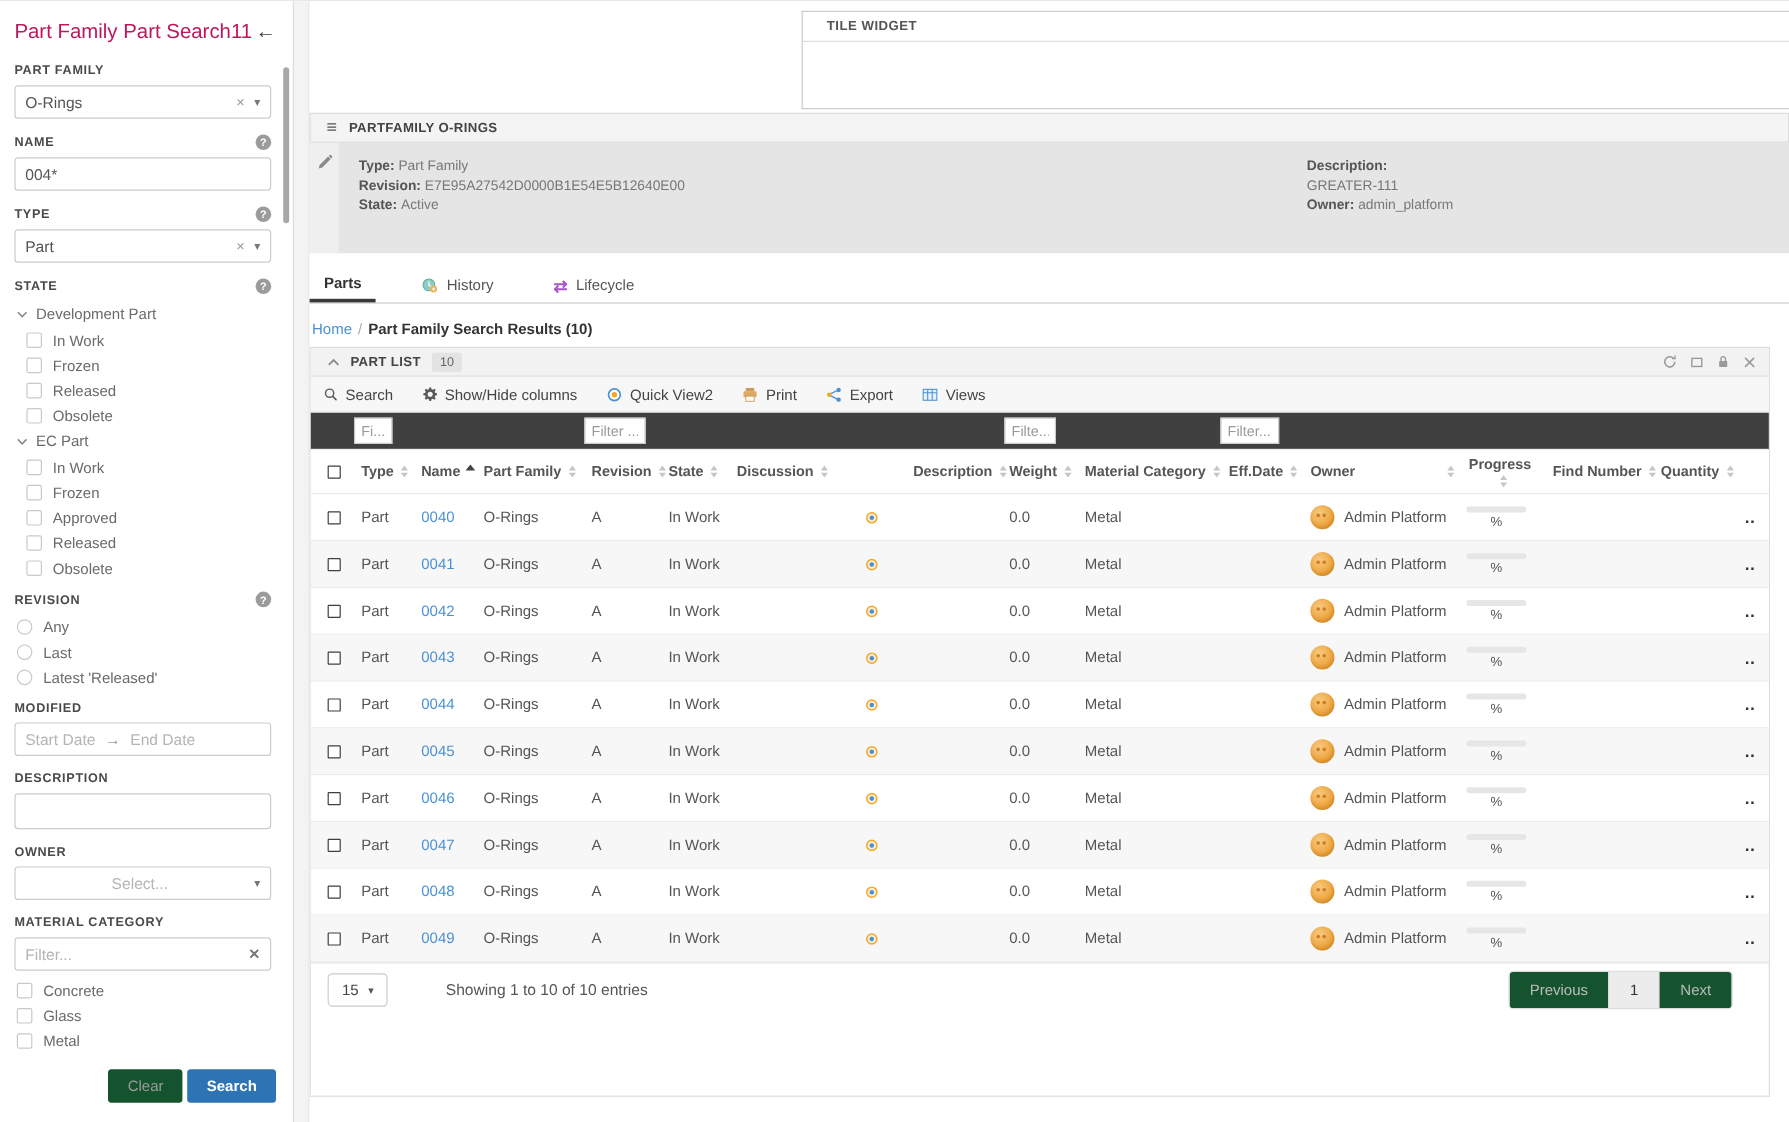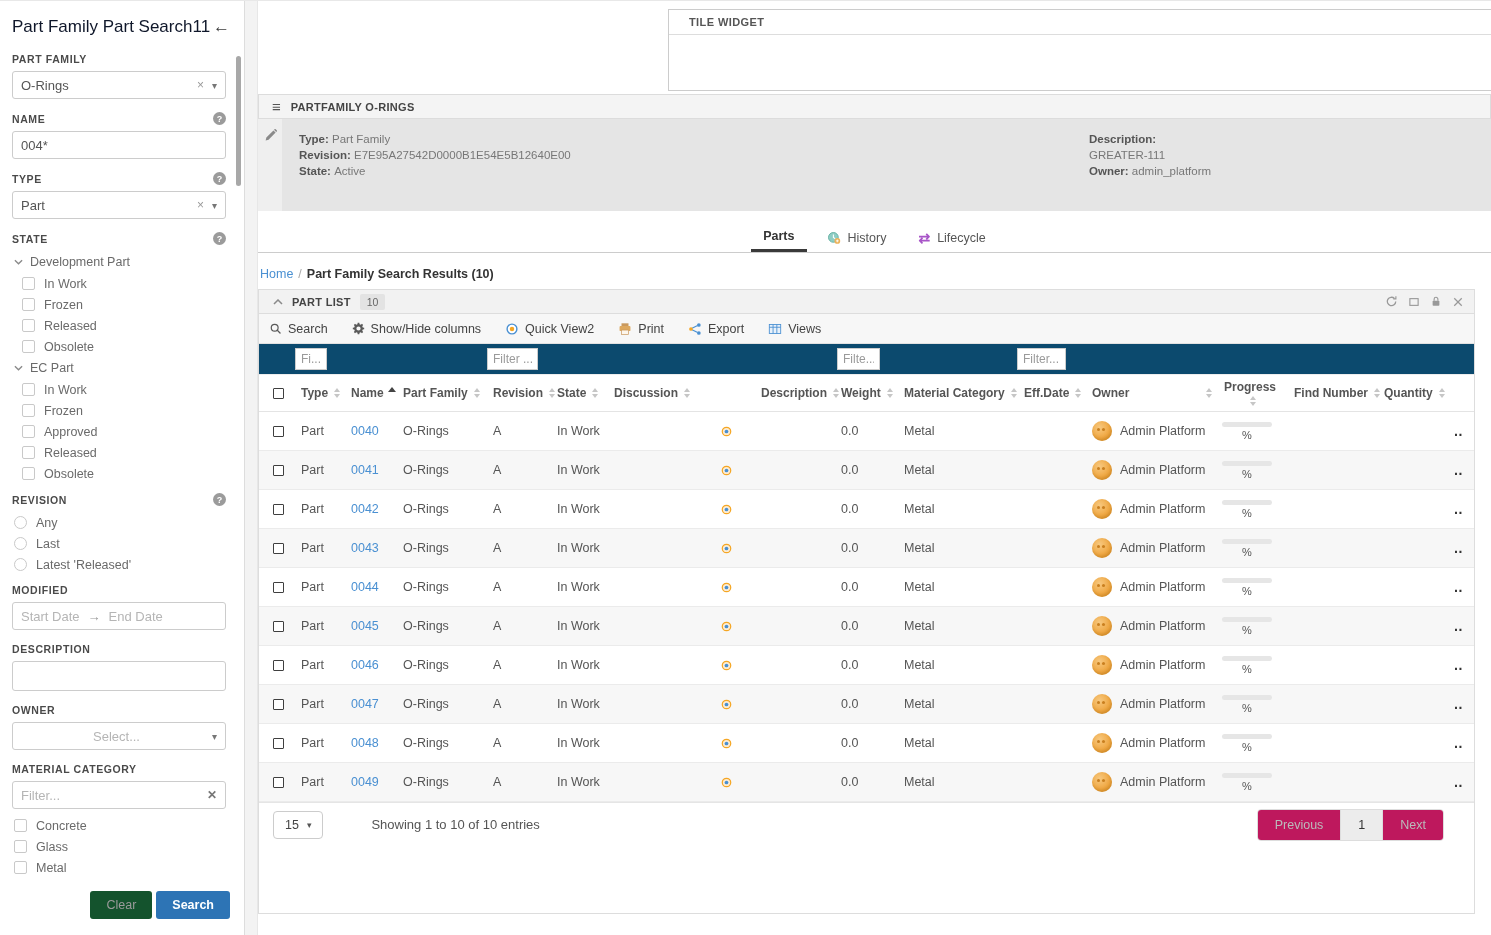--- a/index.html
+++ b/index.html
@@ -4,21 +4,21 @@
 <style>
   * { margin:0; padding:0; box-sizing:border-box; }
   html,body { width:1491px; height:935px; overflow:hidden; background:#fff;
     font-family:"Liberation Sans", sans-serif; color:#555; }
   .app { display:flex; width:1491px; height:935px; border-top:1px solid #e8e8e8; }
 
   
   .sidebar { position:relative; width:245px; height:100%; background:#fff;
     border-right:1px solid #ddd; display:flex; flex-direction:column; padding:14px 0 8px 0; }
   .sb-head { display:flex; align-items:center; justify-content:space-between; padding:2px 12px 10px 12px; }
-  .sb-title { font-size:17px; color:#0f172a; }
+  .sb-title { font-size:17px; color:#be185d; }
   .back-arrow { font-size:17px; color:#3a3a3a; cursor:pointer; padding:0 2px; }
   .sb-scroll { flex:1; padding:6px 18px 0 12px; overflow:hidden; }
   .fld { margin-bottom:13px; }
   .fld-label-row { display:flex; align-items:center; justify-content:space-between; margin-bottom:6px; }
   .fld-label { font-size:10.5px; font-weight:bold; color:#4a4a4a; letter-spacing:.6px; }
   .help { width:13px; height:13px; border-radius:50%; background:#9b9b9b; color:#fff;
     font-size:9px; font-weight:bold; display:flex; align-items:center; justify-content:center; }
   .box { display:flex; align-items:center; height:28px; border:1px solid #ccc; border-radius:3px;
     background:#fff; padding:0 8px; font-size:13px; color:#555; }
   .box .grow { flex:1; }
@@ -62,21 +62,21 @@
 
   .pf-details { position:absolute; left:0; right:0; top:118px; height:92px; background:#e5e5e5; display:flex; }
   .pf-iconcol { width:24px; background:#efefef; display:flex; justify-content:center; padding-top:10px; }
   .pf-fields { flex:1; padding:12px 0 0 17px; display:flex; }
   .pf-col { width:790px; }
   .pf-col.right { width:auto; }
   .pf-line { font-size:11.5px; color:#777; line-height:16px; }
   .pf-line b { color:#555; }
 
   .tabs { position:absolute; left:0; right:0; top:222px; height:30px; border-bottom:1px solid #ccc;
-    display:flex; align-items:stretch; gap:8px; padding-left:0;justify-content:center; }
+    display:flex; align-items:stretch; gap:26px; padding-left:0; }
   .tab { display:flex; align-items:center; gap:7px; font-size:12.5px; color:#555; padding:0 12px; cursor:pointer; }
   .tab.active { font-weight:bold; color:#333; border-bottom:3px solid #3a3a3a; }
   .tab .ticon { display:flex; }
   .lifecycle-glyph { color:#a855c8; font-size:14px; font-weight:bold; }
 
   .breadcrumb { position:absolute; left:2px; top:262px; height:22px; display:flex; align-items:center;
     gap:5px; font-size:12.5px; }
   .crumb-home { color:#4a90d2; cursor:pointer; }
   .crumb-sep { color:#aaa; }
   .crumb-cur { color:#333; font-weight:bold; }
@@ -89,21 +89,21 @@
   .pl-title { font-size:11px; font-weight:bold; color:#444; letter-spacing:.3px; }
   .badge { background:#e3e3e3; color:#666; border-radius:2px; font-size:10.5px; padding:2px 7px; }
   .pl-right { margin-left:auto; display:flex; align-items:center; gap:10px; }
   .pl-right .icn { display:flex; cursor:pointer; }
   .toolbar { height:30px; background:#f7f7f7; border-bottom:1px solid #e2e2e2; display:flex;
     align-items:center; gap:24px; padding:0 10px; }
   .tb-item { display:flex; align-items:center; gap:6px; font-size:12.5px; color:#444; cursor:pointer; }
   .tb-item .icn { display:flex; }
 
   .grid { --cols:36px 50px 52px 90px 64px 57px 147px 80px 63px 120px 68px 134px 68px 90px 75px 1fr; }
-  .filter-row { position:relative; height:31px; background:#0c4a6e; border-bottom:1px solid #ededed; }
+  .filter-row { position:relative; height:31px; background:#404040; border-bottom:1px solid #ededed; }
   .filter-row input { position:absolute; top:4px; height:22px; border:1px solid #ccc; background:#fff;
     font-size:12px; color:#888; padding:0 5px; font-family:"Liberation Sans",sans-serif; outline:none; }
   .filter-row input::placeholder { color:#9a9a9a; }
   .filter-row .f0 { left:36px;  width:32px; }
   .filter-row .f1 { left:228px; width:51px; }
   .filter-row .f2 { left:578px; width:43px; }
   .filter-row .f3 { left:758px; width:49px; }
 
   .thead { display:grid; grid-template-columns:var(--cols); height:37px; background:#fff;
     border-bottom:1px solid #e4e4e4; }
@@ -137,21 +137,21 @@
   .c-actions { justify-content:flex-end; padding-right:10px; }
   .dots { font-weight:bold; color:#333; letter-spacing:1px; cursor:pointer; font-size:14px; }
 
   .pgn { display:flex; align-items:center; height:44px; border-top:1px solid #e5e5e5; padding:0 14px; }
   .page-size { display:flex; align-items:center; gap:8px; border:1px solid #ccc; border-radius:4px;
     height:28px; padding:0 11px; font-size:12.5px; color:#444; background:#fff; cursor:pointer; }
   .page-size .caret { font-size:9px; color:#555; }
   .pgn-summary { margin-left:48px; font-size:13px; color:#555; }
   .pager { margin-left:auto; margin-right:16px; display:flex; border:1px solid #ddd; border-radius:4px; overflow:hidden; }
   .pager .pbtn { height:30px; display:flex; align-items:center; padding:0 17px; font-size:12.5px;
-    background:#be185d; color:#bbb; cursor:pointer; }
+    background:#14532d; color:#bbb; cursor:pointer; }
   .pager .pbtn.cur { background:#ececec; color:#333; border-left:1px solid #ddd; border-right:1px solid #ddd; }
   svg { display:block; }
 </style>
 </head>
 <body>
 
 <div class="app">
 
   <aside class="sidebar">
     <div class="sb-head">

